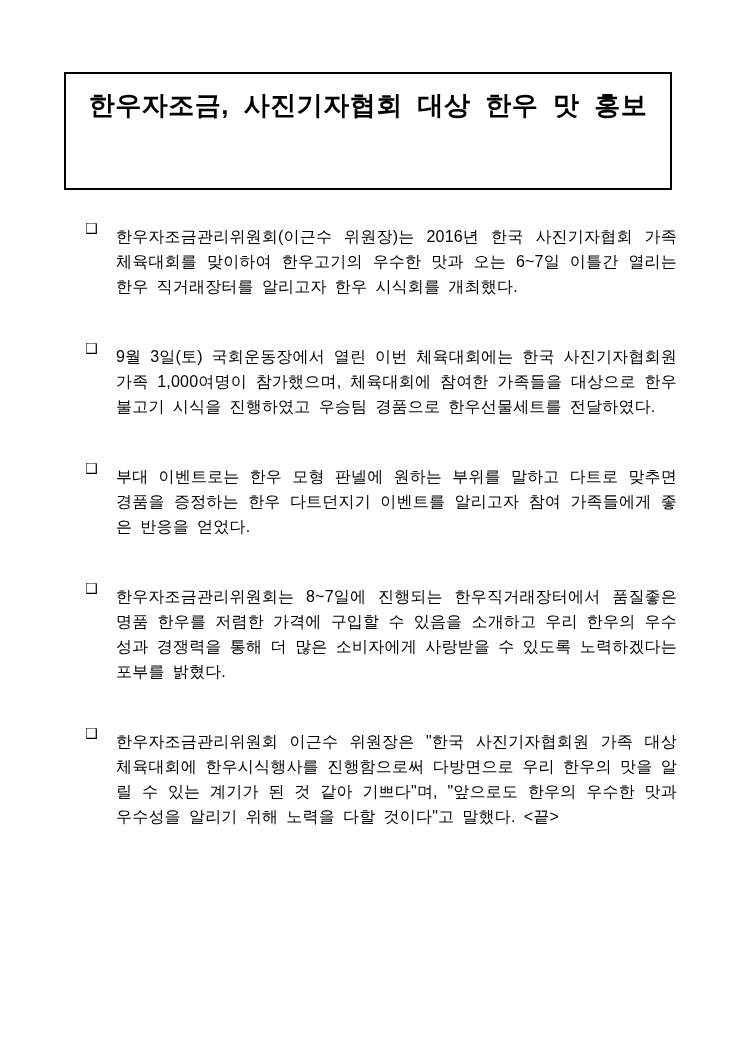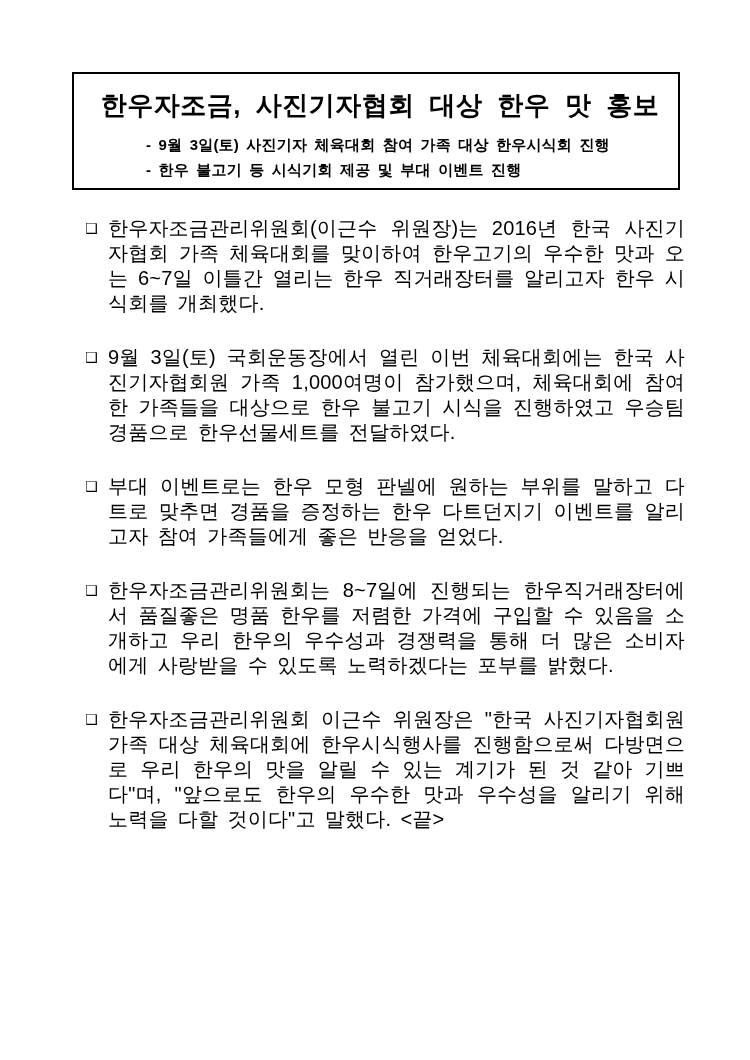--- a/index.html
+++ b/index.html
@@ -11,27 +11,26 @@
     position: relative;
     width: 750px;
     height: 1060px;
     background: #ffffff;
     color: #000000;
     font-family: "Liberation Sans", "DejaVu Sans", sans-serif;
     overflow: hidden;
   }
   .header-box {
     position: absolute;
-    left: 72px;
+    left: 64px;
     top: 72px;
     width: 608px;
     height: 118px;
     border: 2px solid #000000;
     box-sizing: border-box;
-    padding-left: 8px;
   }
   .doc-title {
     margin: 14px 8px 0 8px;
     text-align: center;
     font-size: 26px;
     font-weight: bold;
     letter-spacing: 0.5px;
     word-spacing: 7px;
     white-space: nowrap;
   }
@@ -60,40 +59,36 @@
   }
   .bullet {
     flex: 0 0 23px;
     width: 23px;
     font-size: 14px;
     line-height: 25px;
     color: #000000;
   }
   .para-text {
     flex: 1 1 auto;
-    margin: 0;
-    font-size: 20px;
+    margin: 8px;
+    font-size: 16px;
     line-height: 25px;
     text-align: justify;
     letter-spacing: 0.2px;
     word-spacing: 3.5px;
     color: #000000;
   }
 </style>
 </head>
 <body>
 
 <div class="page">
 
   <div class="header-box">
     <h1 class="doc-title">한우자조금, 사진기자협회 대상 한우 맛 홍보</h1>
-    <div class="subtitles">
-      <p class="subtitle">- 9월 3일(토) 사진기자 체육대회 참여 가족 대상 한우시식회 진행</p>
-      <p class="subtitle">- 한우 불고기 등 시식기회 제공 및 부대 이벤트 진행</p>
-    </div>
   </div>
 
   <div class="doc-body">
 
     <div class="para">
       <span class="bullet">❑</span>
       <p class="para-text">한우자조금관리위원회(이근수 위원장)는 2016년 한국 사진기자협회 가족 체육대회를 맞이하여 한우고기의 우수한 맛과 오는 6~7일 이틀간 열리는 한우 직거래장터를 알리고자 한우 시식회를 개최했다.</p>
     </div>
 
     <div class="para">

